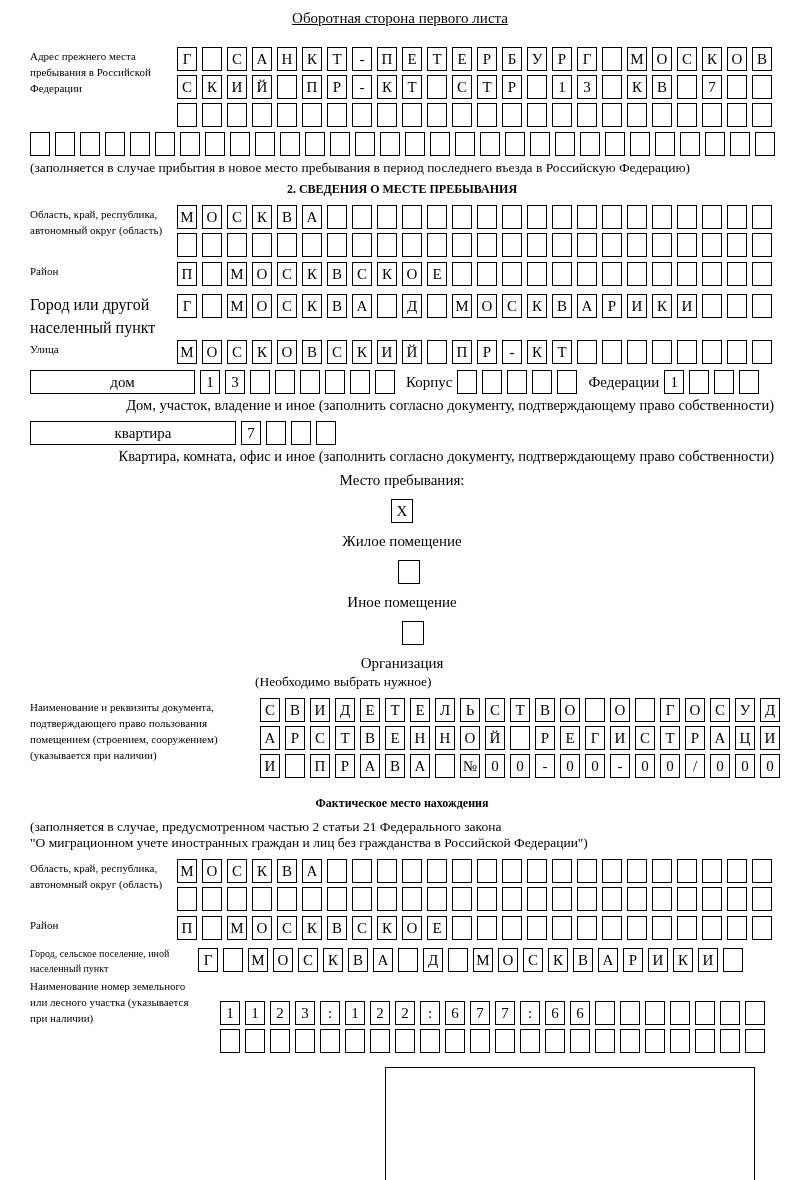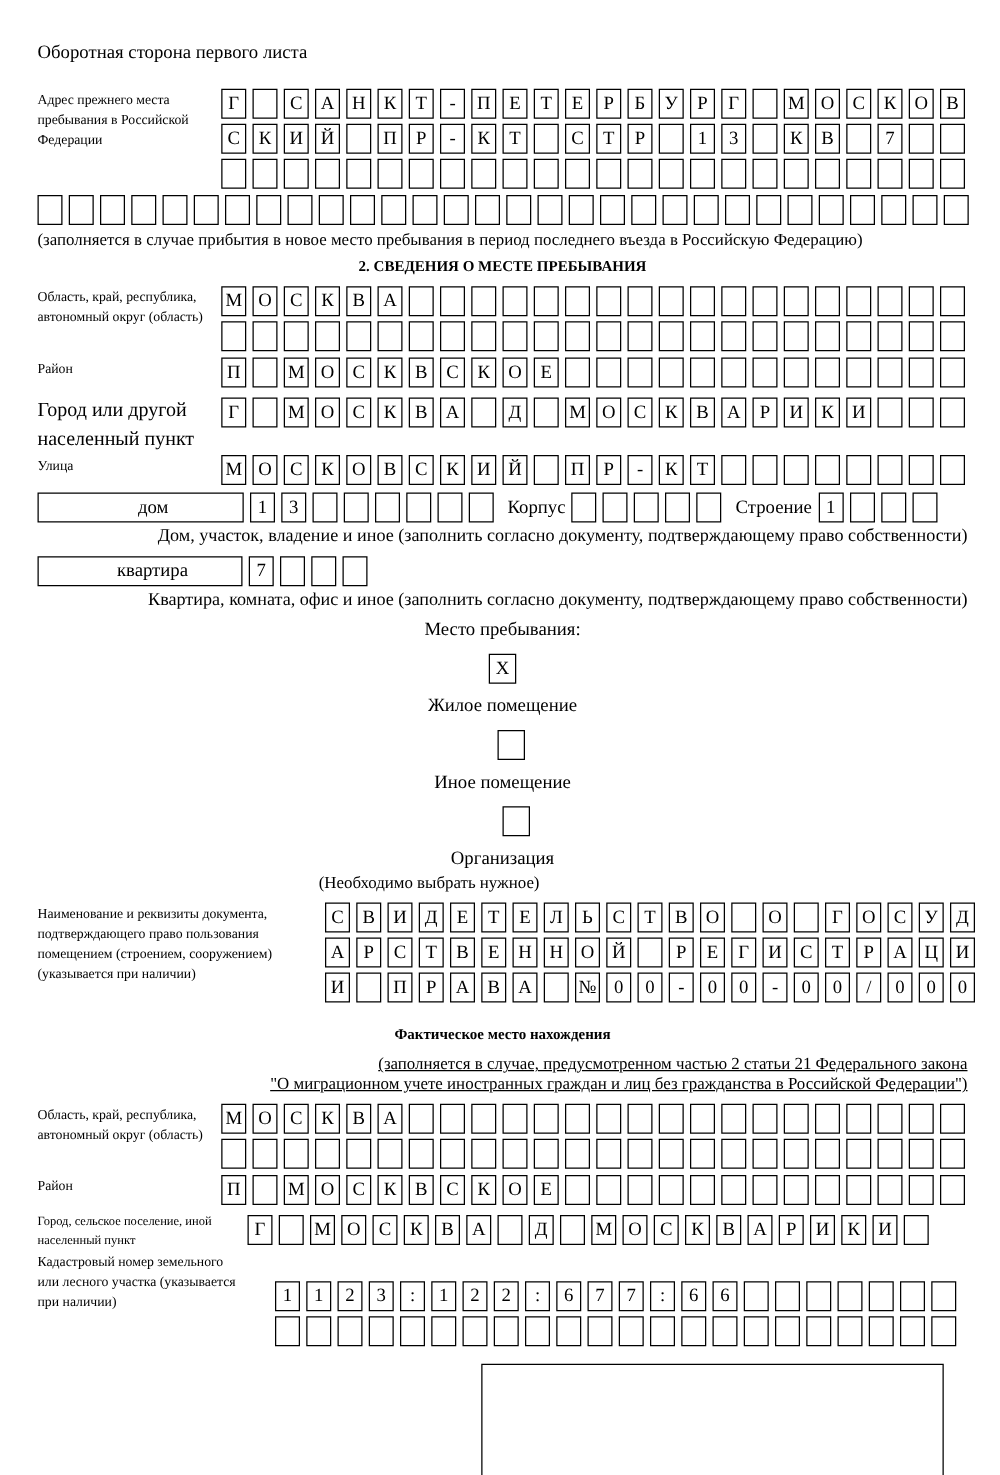--- a/index.html
+++ b/index.html
@@ -1,35 +1,35 @@
 <!DOCTYPE html>
 <html><head>
 <meta charset="utf-8">
 <style>
   html,body{margin:0;padding:0;background:#fff;}
   body{width:800px;height:1180px;color:#000;font-family:"Liberation Serif",serif;overflow:hidden;}
   .page{padding:8px 26px 0 30px;box-sizing:border-box;}
-  .hdr-note{text-align:left;font-size:15px;margin:26px 4px 20px 0;}
+  .hdr-note{text-align:center;font-size:15px;margin:2px 4px 20px 0;text-decoration:underline;}
   .frow{display:flex;align-items:flex-start;margin-bottom:1px;}
   .flabel{flex-shrink:0;font-size:11px;line-height:1.45;padding-top:2px;}
   .gridcol{display:flex;flex-direction:column;}
   .cellrow{display:flex;gap:5px;margin-bottom:4px;}
   .cell{width:20px;height:24px;border:1.6px solid #000;box-sizing:border-box;display:flex;
         align-items:center;justify-content:center;font-size:15px;flex-shrink:0;}
   .caption{font-size:13.5px;margin:2px 0 6px 0;}
   .caption-left{font-size:14.5px;text-align:right;margin:1px 0 7px 0;}
   .sec-title{font-size:12px;font-weight:bold;text-align:center;margin:6px 0 8px 0;}
   .namedbox{border:1.6px solid #000;height:24px;box-sizing:border-box;display:flex;
             align-items:center;justify-content:center;font-size:15px;flex-shrink:0;padding-left:20px;}
   .inline-lbl{font-size:15px;line-height:24px;white-space:nowrap;}
   .chk{width:22px;height:24px;border:1.6px solid #000;box-sizing:border-box;display:flex;
        align-items:center;justify-content:center;font-size:15px;flex-shrink:0;}
   .stay-row{display:flex;align-items:center;gap:10px;margin:6px 0 2px 0;font-size:15px;flex-direction:column;}
   .hint{font-size:13.5px;margin:0 0 8px 225px;}
-  .fact-cap{font-size:13.5px;text-align:right;margin:0;text-decoration:underline;}
+  .fact-cap{font-size:13.5px;text-align:left;margin:0;}
   .confirm-wrap{display:flex;flex-direction:column;align-items:flex-end;margin-top:10px;}
   .confirm-inner{width:408px;display:flex;flex-direction:column;align-items:center;}
   .confirm-box{width:370px;height:173px;border:1.6px solid #000;box-sizing:border-box;}
 </style>
 </head>
 <body>
 
 <div class="page">
 
   <div class="hdr-note">Оборотная сторона первого листа</div>
@@ -314,32 +314,32 @@
         <span class="cell"></span>
       </div>
     <div class="inline-lbl" style="margin-left:6px;">Корпус</div>
     <div class="cellrow" style="margin-bottom:0;">
         <span class="cell"></span>
         <span class="cell"></span>
         <span class="cell"></span>
         <span class="cell"></span>
         <span class="cell"></span>
       </div>
-    <div class="inline-lbl" style="margin-left:6px;">Строение</div>
+    <div class="inline-lbl" style="margin-left:6px;">Федерации</div>
     <div class="cellrow" style="margin-bottom:0;">
         <span class="cell">1</span>
         <span class="cell"></span>
         <span class="cell"></span>
         <span class="cell"></span>
       </div>
   </div>
   <div class="caption-left">Дом, участок, владение и иное (заполнить согласно документу, подтверждающему право собственности)</div>
 
   <div style="display:flex;align-items:center;gap:5px;margin:1px 0 3px 0;">
-    <div class="namedbox" style="width:164px;">квартира</div>
+    <div class="namedbox" style="width:206px;">квартира</div>
     <div class="cellrow" style="margin-bottom:0;">
         <span class="cell">7</span>
         <span class="cell"></span>
         <span class="cell"></span>
         <span class="cell"></span>
       </div>
   </div>
   <div class="caption-left">Квартира, комната, офис и иное (заполнить согласно документу, подтверждающему право собственности)</div>
 
   <div class="stay-row">
@@ -542,21 +542,21 @@
         <span class="cell">А</span>
         <span class="cell">Р</span>
         <span class="cell">И</span>
         <span class="cell">К</span>
         <span class="cell">И</span>
         <span class="cell"></span>
       </div>
   </div>
 
   <div class="frow">
-    <div class="flabel" style="width:160px;">Кадастровый номер земельного или лесного участка (указывается при наличии)</div>
+    <div class="flabel" style="width:160px;">Наименование номер земельного или лесного участка (указывается при наличии)</div>
     <div class="gridcol" style="margin-left:30px;padding-top:24px;">
       <div class="cellrow">
           <span class="cell">1</span>
           <span class="cell">1</span>
           <span class="cell">2</span>
           <span class="cell">3</span>
           <span class="cell">:</span>
           <span class="cell">1</span>
           <span class="cell">2</span>
           <span class="cell">2</span>

